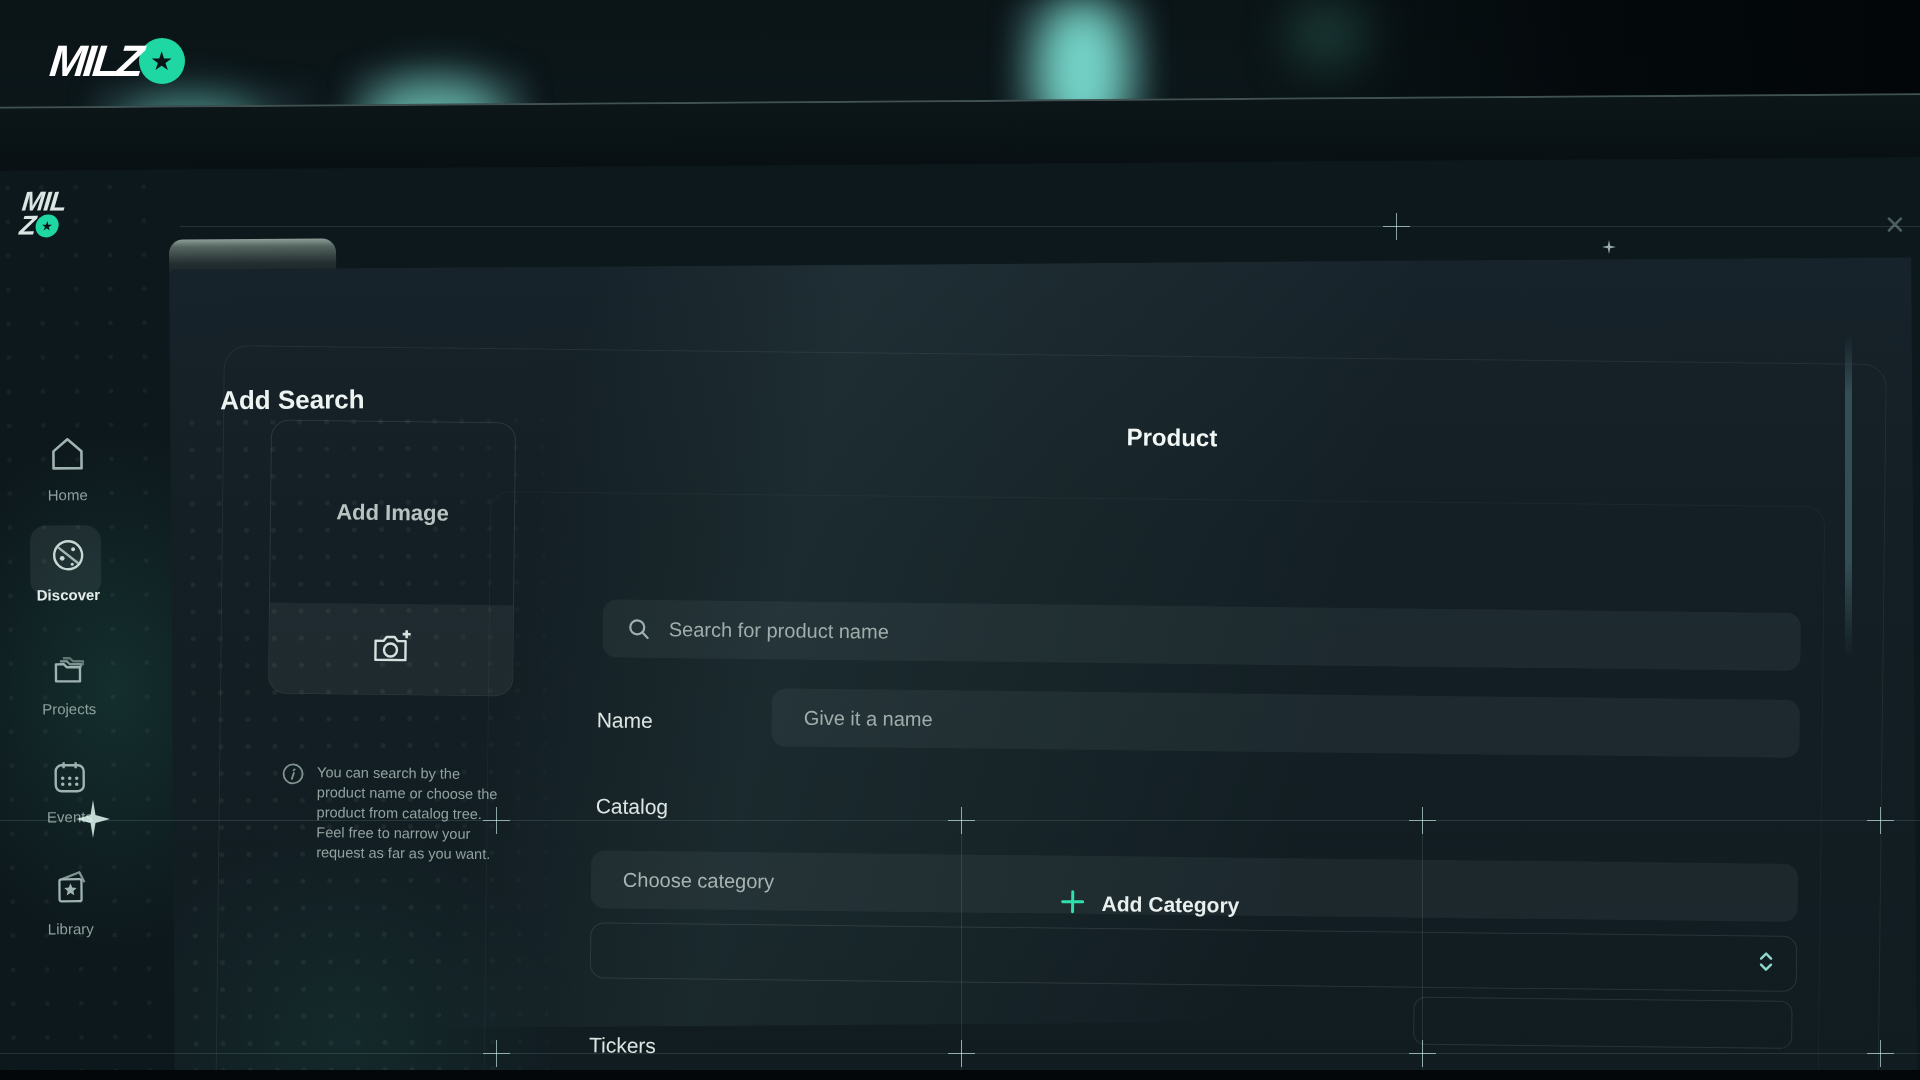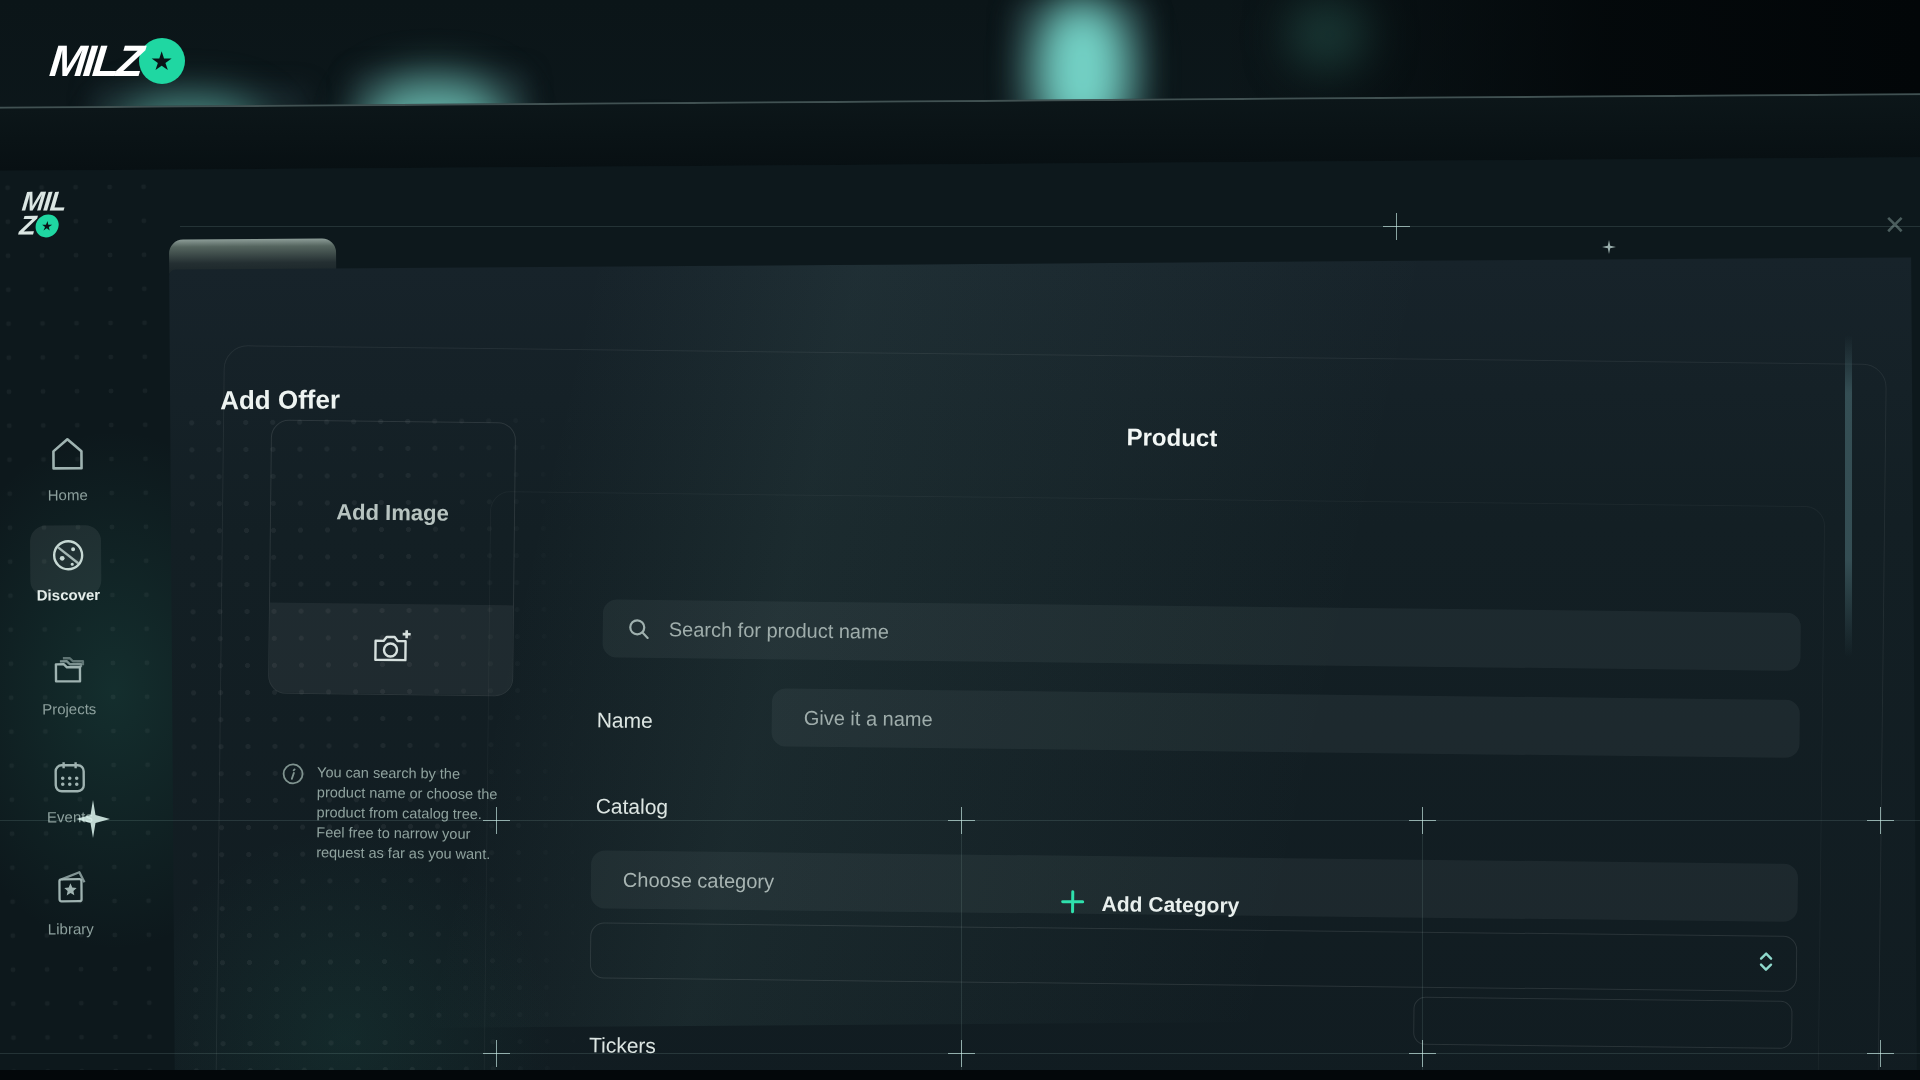--- a/index.html
+++ b/index.html
@@ -222,21 +222,21 @@
         </div>
       </div>
 
       <div class="modal-tab"></div>
 
       <div class="modal">
         <div class="beam"></div>
         <div class="modal-glow"></div>
         <div class="dots-modal"></div>
 
-        <div class="modal-title">Add Offer</div>
+        <div class="modal-title">Add Search</div>
 
         <div class="tilt">
           <div class="inner-panel"></div>
           <div class="form-panel"></div>
 
           <div class="img-card">
             <div class="hint">Add Image</div>
             <div class="cam-zone">
               <span>
                 <svg width="46" height="42" viewBox="0 0 46 42" fill="none" stroke="#d6e0de" stroke-width="2.4" stroke-linejoin="round">

